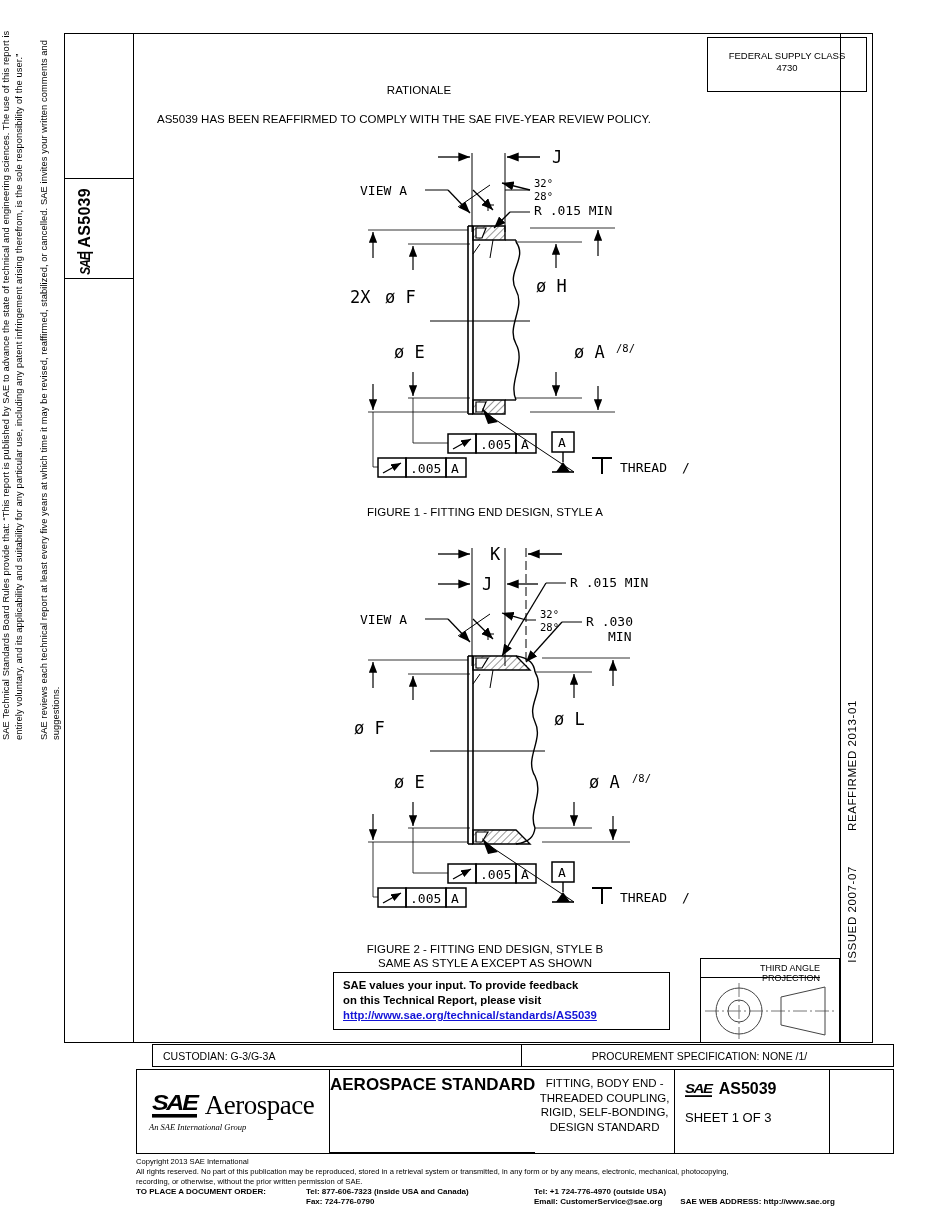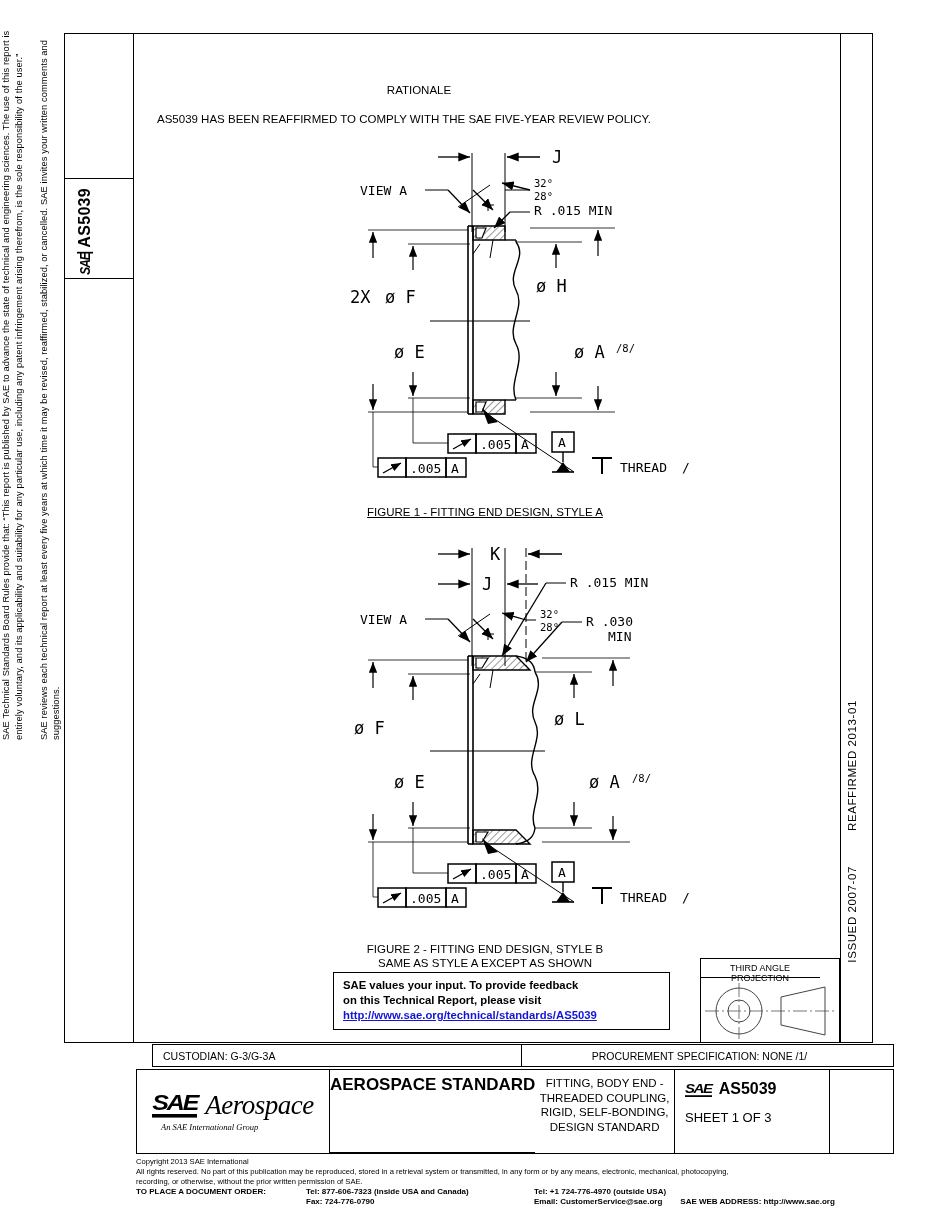--- a/index.html
+++ b/index.html
@@ -138,21 +138,21 @@
   #fig1-svg { left: 330px; top: 140px; }
   #fig2-svg { left: 330px; top: 540px; }
 
   .figcap {
     position: absolute;
     width: 500px;
     text-align: center;
     font-size: 11.5px;
     line-height: 14px;
   }
-  #fig1-caption { left: 235px; top: 505px; text-decoration: underline; }
+  #fig1-caption { left: 235px; top: 505px; }
   #fig2-caption { left: 235px; top: 942px; }
 
   
   #feedback-box {
     position: absolute;
     left: 333px; top: 972px;
     width: 337px; height: 58px;
     border: 1.6px solid #000;
     box-sizing: border-box;
     padding: 5px 0 0 9px;
@@ -174,21 +174,21 @@
     width: 140px; height: 85px;
     border: 1.2px solid #000;
     box-sizing: border-box;
   }
   #tap-label {
     position: absolute;
     left: 700px; top: 958px;
     width: 120px; height: 20px;
     border-bottom: 1.2px solid #000;
     box-sizing: border-box;
-    text-align: center;
+    text-align: right;
     font-size: 9px;
     padding-top: 5px;
   }
   #tap-svg { position: absolute; left: 701px; top: 979px; }
 
   
   #custodian-box {
     position: absolute;
     left: 152px; top: 1044px;
     width: 370px; height: 23px;
@@ -233,33 +233,32 @@
     font-style: italic;
     font-size: 25px;
     letter-spacing: -2.2px;
     border-bottom: 4px solid #000;
     line-height: 0.95;
     transform: scaleY(0.9);
   }
   .logo-row { display: flex; align-items: flex-end; }
   .aerospace-word {
     font-family: "Liberation Serif", serif;
-    font-style: italic;
     font-size: 27px;
     margin-left: 8px;
     letter-spacing: -0.5px;
     line-height: 1;
   }
   #tb-logo-sub {
     font-family: "Liberation Serif", serif;
     font-style: italic;
     font-size: 8.5px;
     margin-top: 3px;
     align-self: flex-start;
-    margin-left: 24px;
+    margin-left: 12px;
   }
   #tb-center {
     width: 345px;
     border-right: 1.6px solid #000;
     box-sizing: border-box;
     display: flex;
     flex-direction: row;
   }
   #tb-std-label {
     border-bottom: 1.6px solid #000;
@@ -341,20 +340,24 @@
 
   <div id="legal-block">
     <span class="vtext-inner legal-v">SAE Technical Standards Board Rules provide that: “This report is published by SAE to advance the state of technical and engineering sciences. The use of this report is entirely voluntary, and its applicability and suitability for any particular use, including any patent infringement arising therefrom, is the sole responsibility of the user.”
 
 SAE reviews each technical report at least every five years at which time it may be revised, reaffirmed, stabilized, or cancelled. SAE invites your written comments and suggestions.</span>
   </div>
 
   <div class="vtext" id="issued-v">ISSUED 2007-07</div>
   <div class="vtext" id="reaffirmed-v">REAFFIRMED 2013-01</div>
 
+  <div class="fsc-box">
+    <div>FEDERAL SUPPLY CLASS</div>
+    <div>4730</div>
+  </div>
 
   <div id="rationale-title">RATIONALE</div>
   <div id="rationale-text">AS5039 HAS BEEN REAFFIRMED TO COMPLY WITH THE SAE FIVE-YEAR REVIEW POLICY.</div>
 
   <svg class="dwg" id="fig1-svg" width="360" height="360" viewBox="0 0 360 360">
     <defs>
       <marker id="ah" markerWidth="9" markerHeight="7" refX="9" refY="3.5" orient="auto">
         <polygon points="0,0 9,3.5 0,7" fill="#000"></polygon>
       </marker>
       <marker id="ahs" markerWidth="7" markerHeight="5.5" refX="7" refY="2.75" orient="auto">

